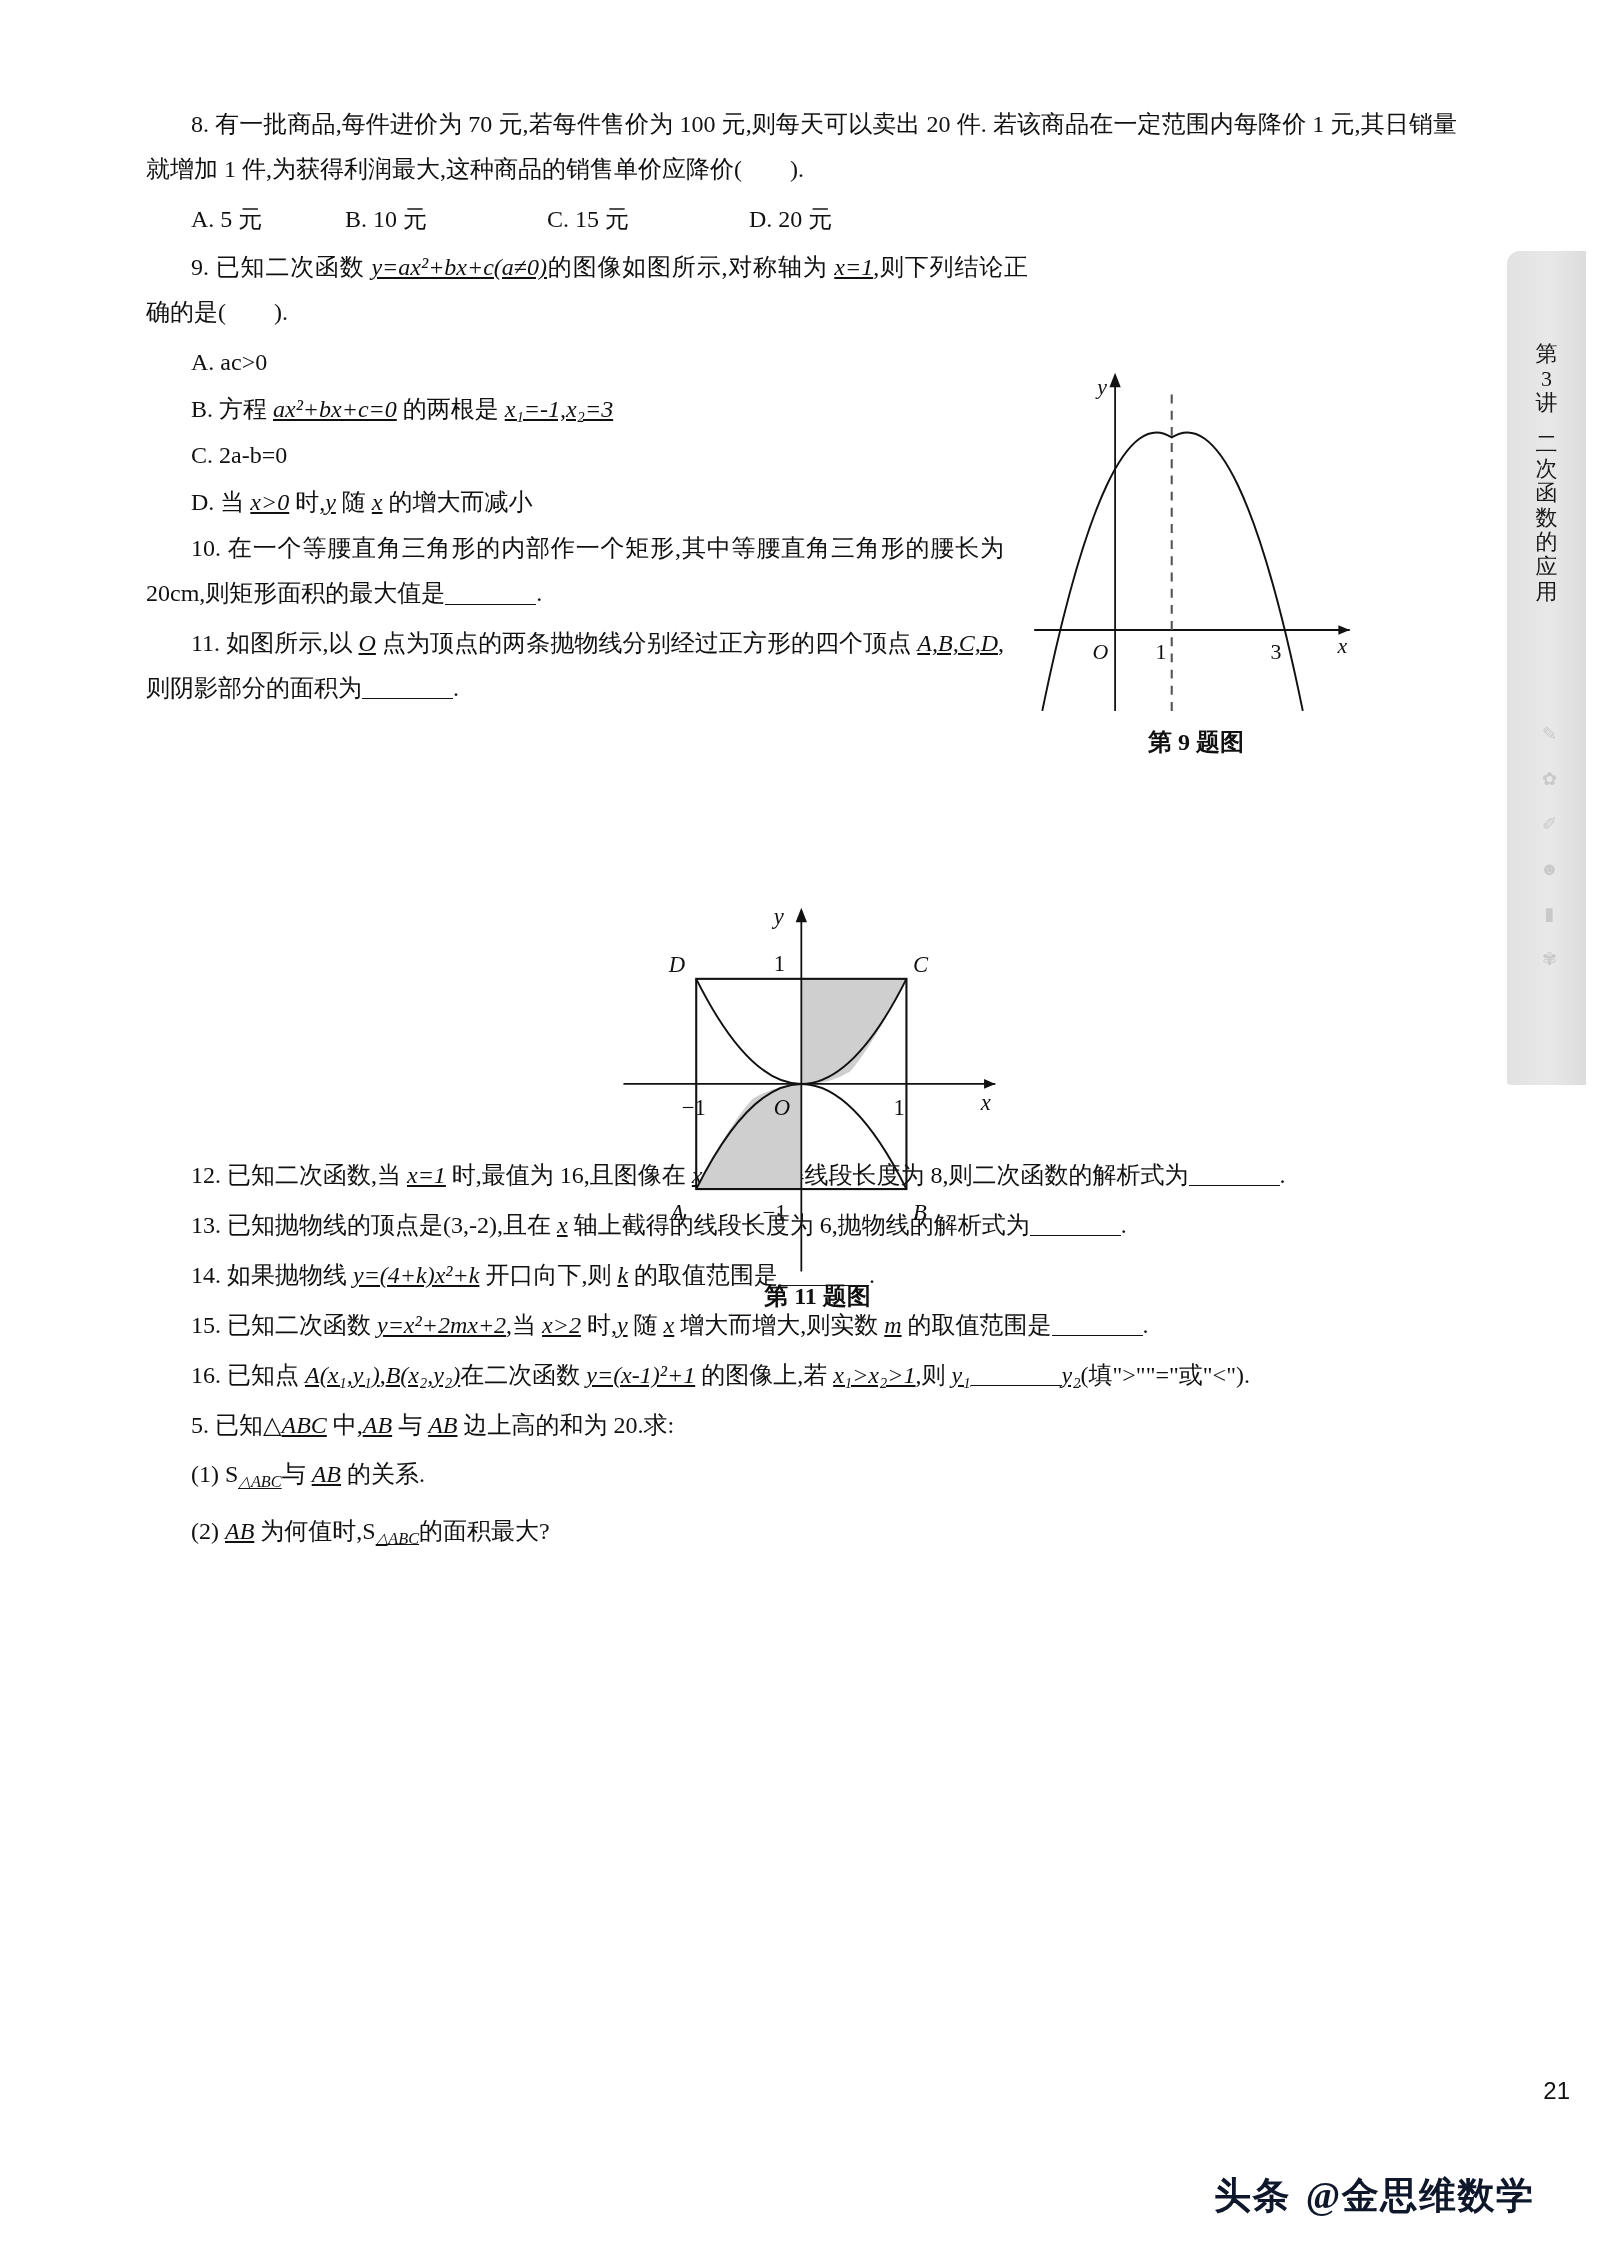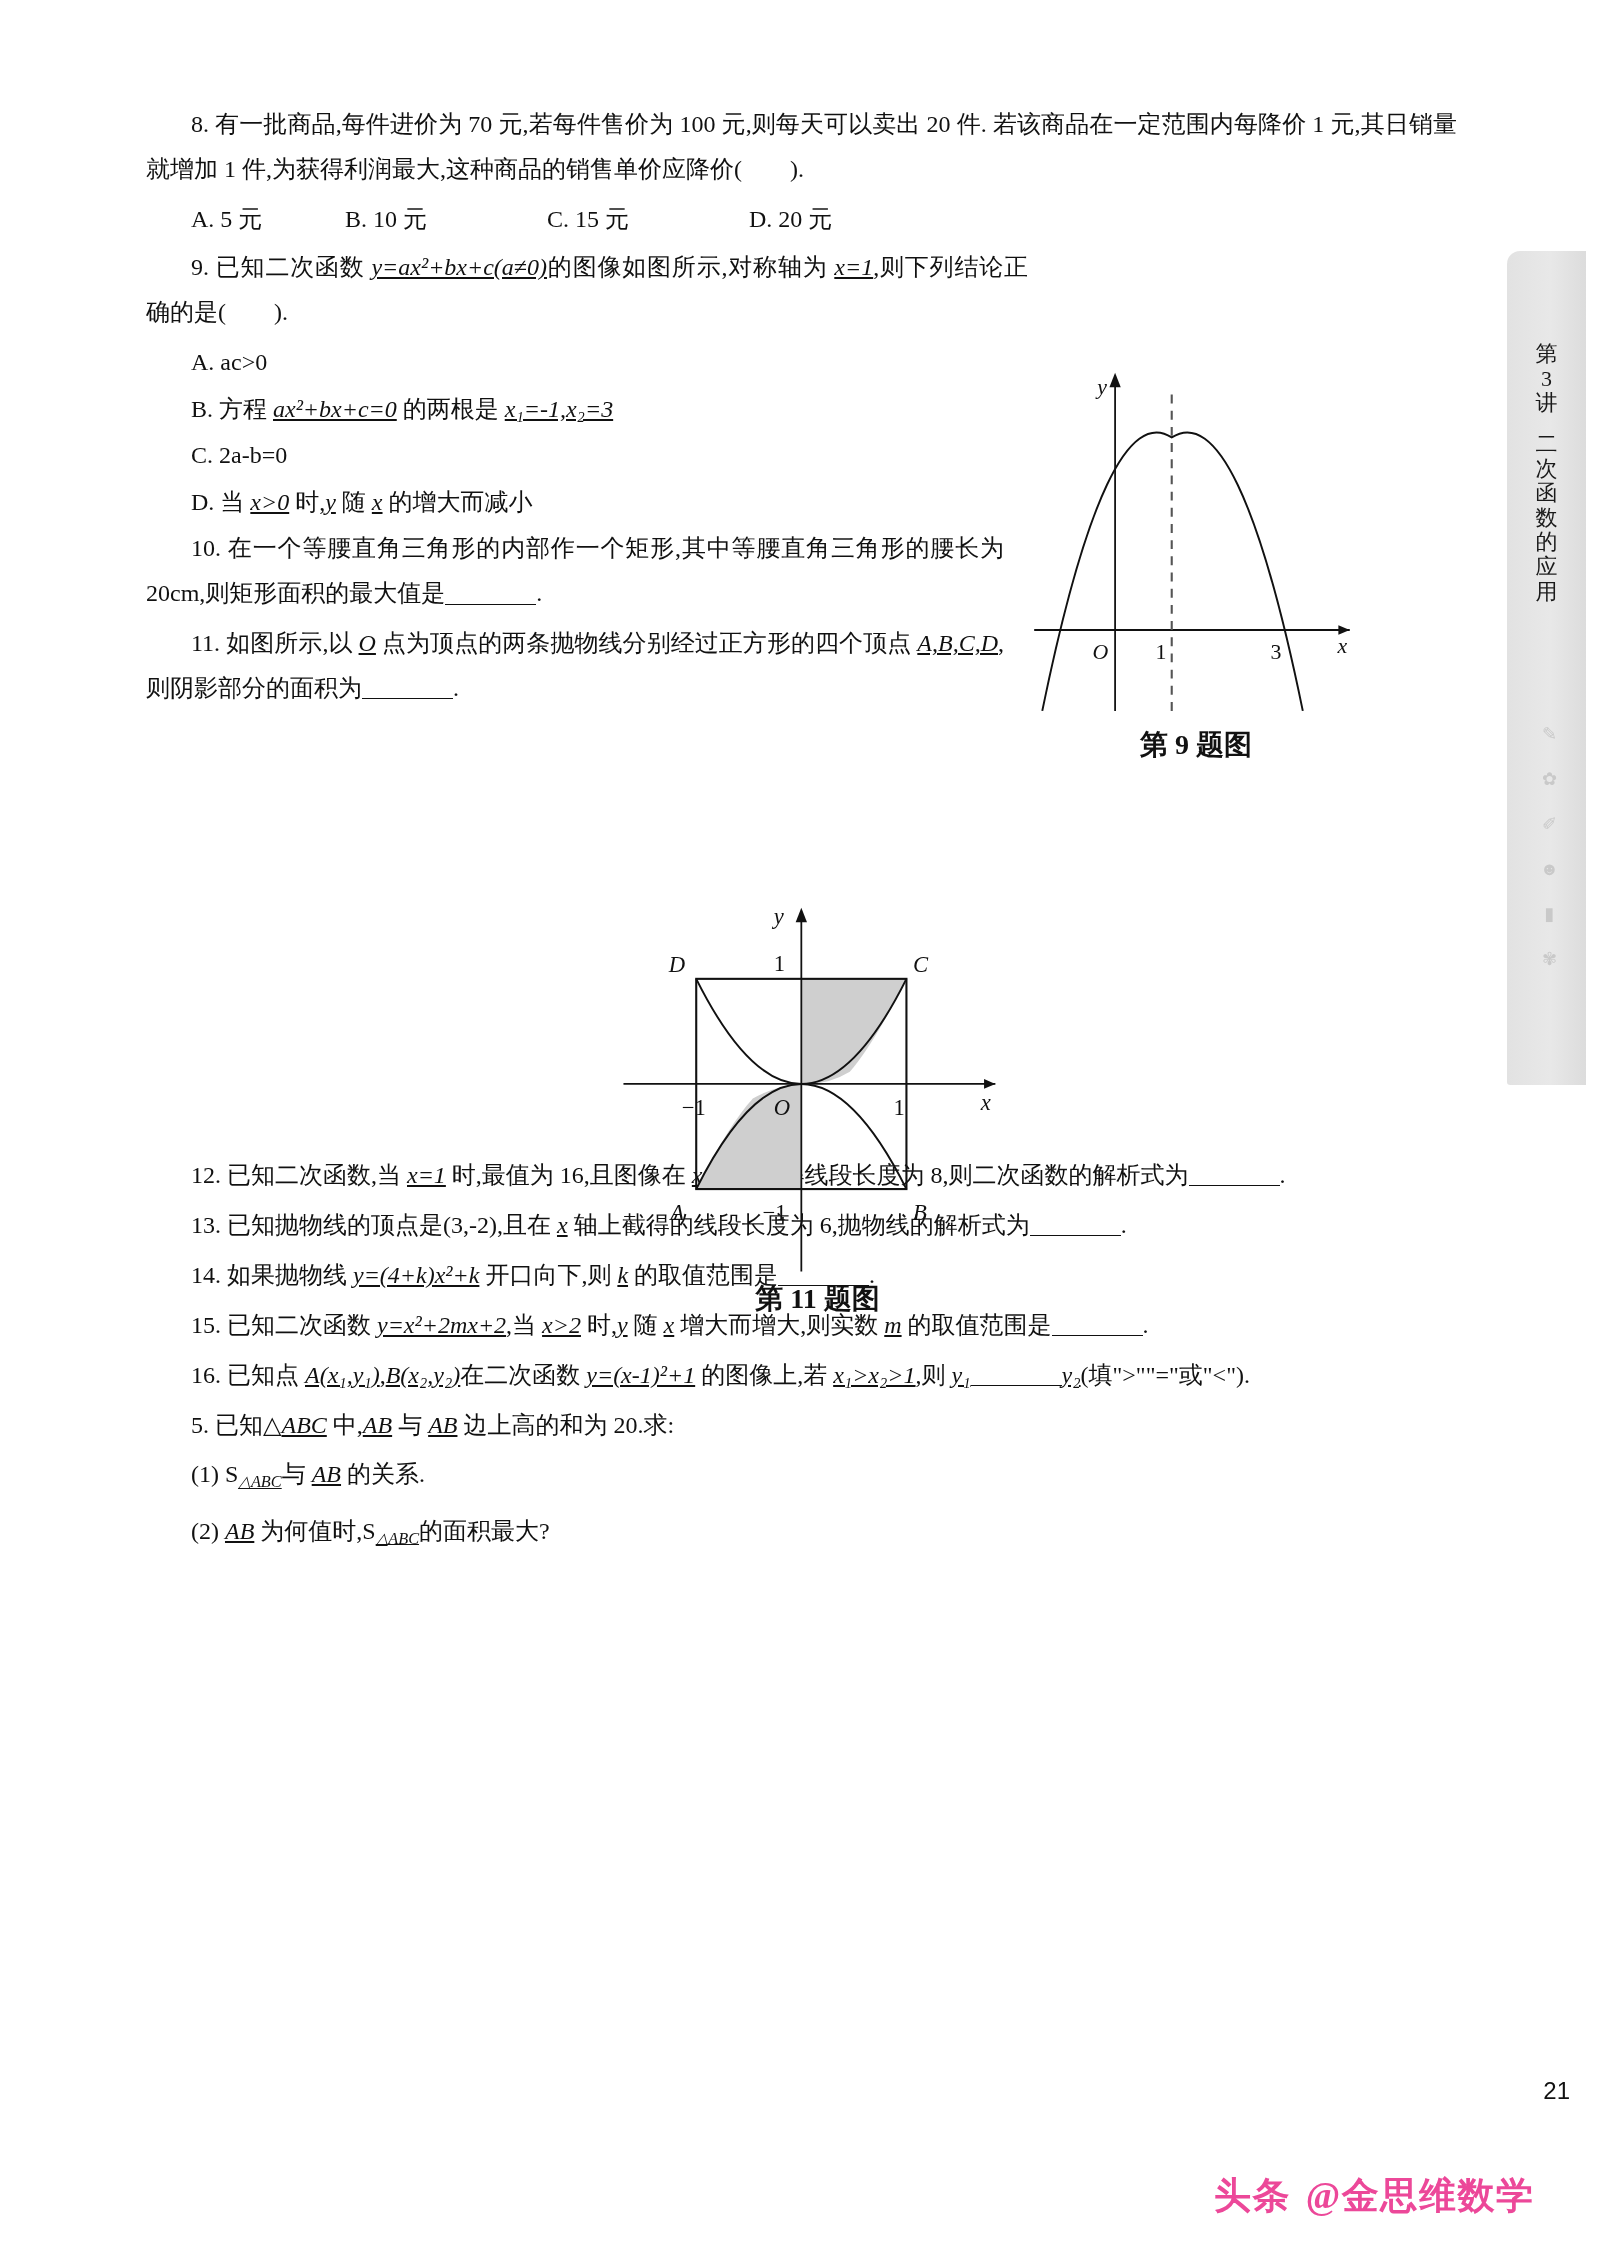--- a/index.html
+++ b/index.html
@@ -111,21 +111,21 @@
     position: absolute;
     left: 1026px;
     top: 363px;
     width: 340px;
     height: 405px;
   }
   .fig-cap {
     position: absolute;
     width: 100%;
     text-align: center;
-    font-size: 28px;
+    font-size: 24px;
     font-weight: bold;
     font-family: "Liberation Serif", serif;
   }
 
   
   .fig11 {
     position: absolute;
     left: 615px;
     top: 898px;
     width: 405px;
@@ -140,21 +140,21 @@
     font-size: 24px;
     font-family: "Liberation Sans", sans-serif;
     color: #111;
   }
   .footer-mark {
     position: absolute;
     left: 1214px;
     top: 2171px;
     font-size: 37px;
     font-weight: bold;
-    color: #ec4899;
+    color: #0f172a;
     letter-spacing: 1.6px;
     font-family: "DejaVu Sans", "Liberation Sans", sans-serif;
   }
   .footer-mark .at { font-family: "Liberation Serif", serif; }
 </style>
 </head>
 <body>
 
 <div class="page">
 

